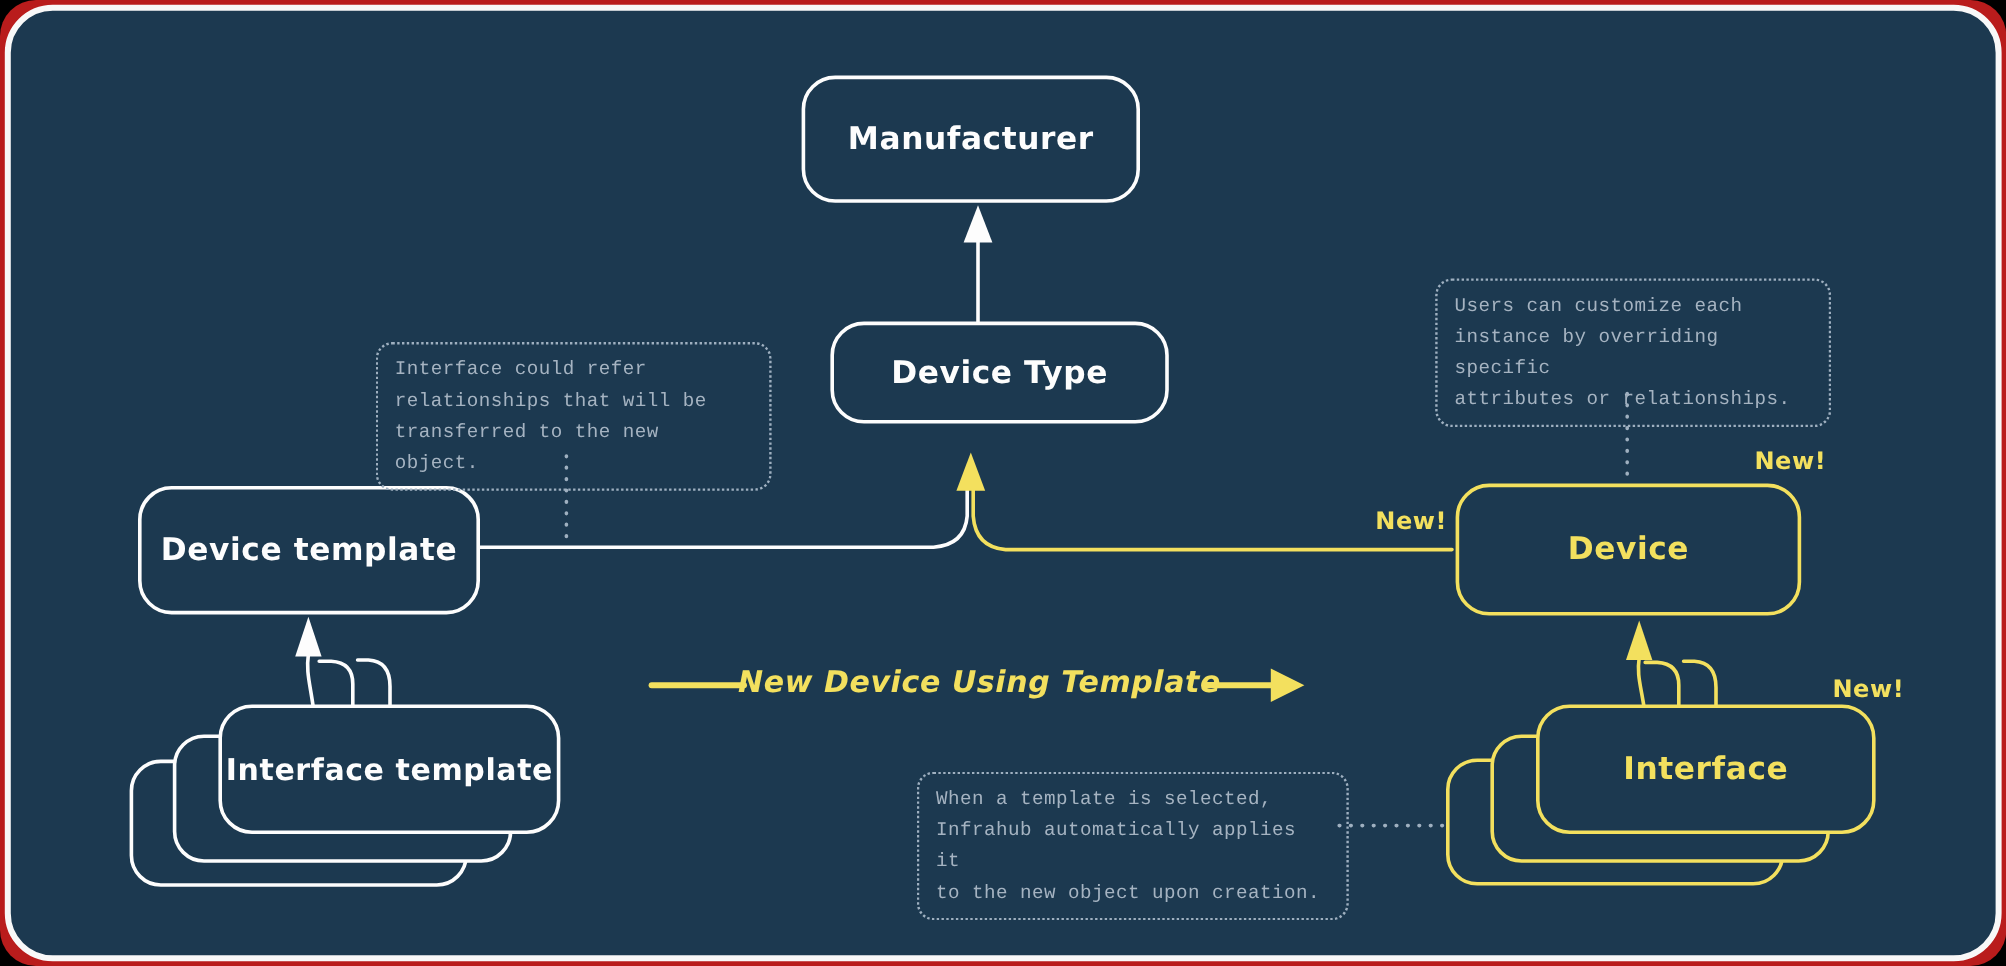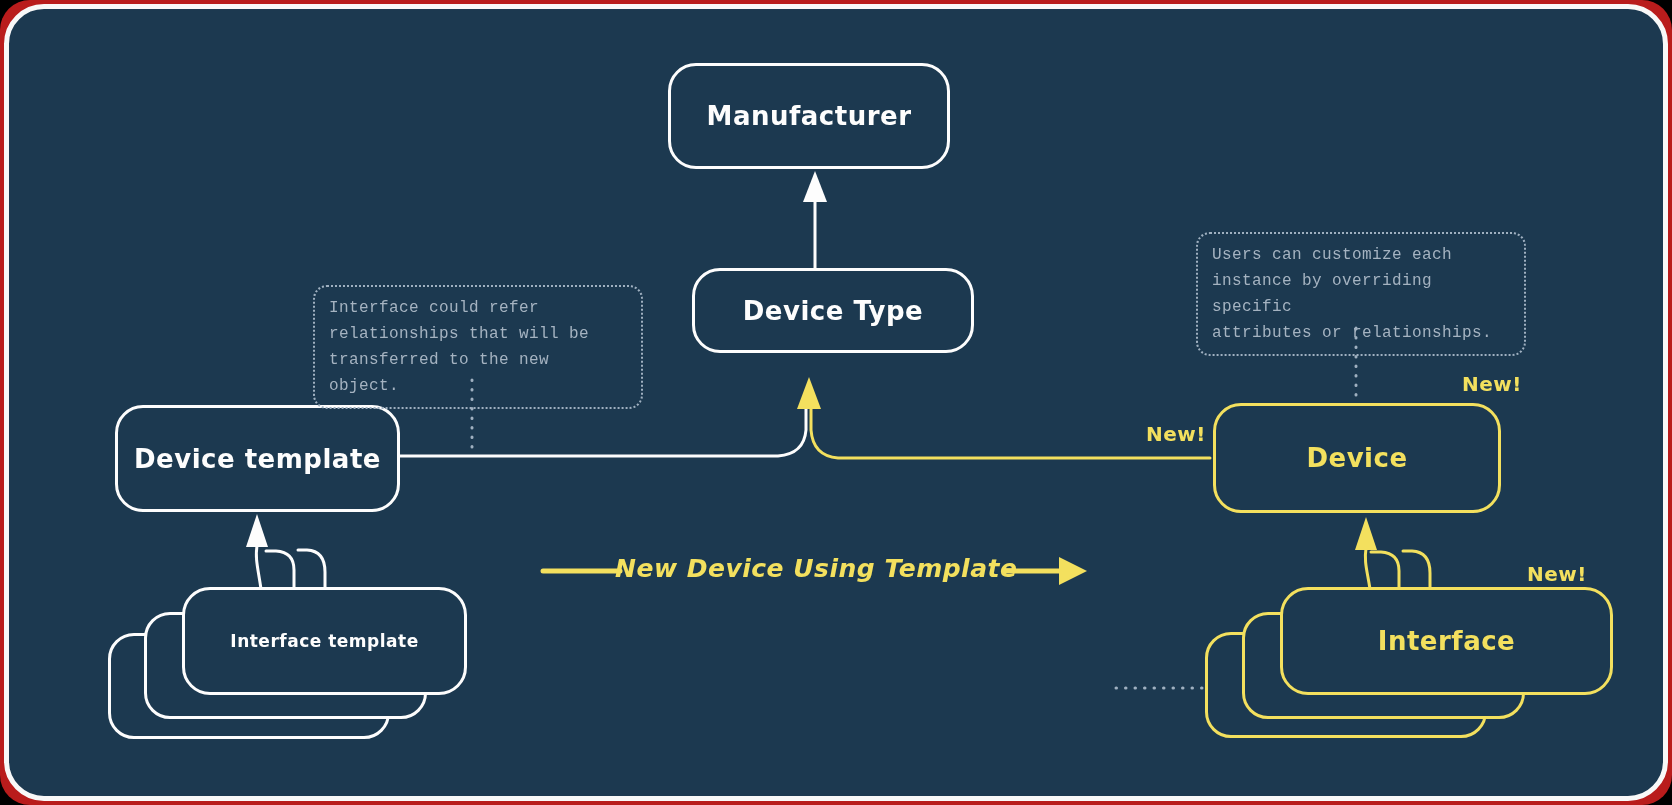--- a/index.html
+++ b/index.html
@@ -89,37 +89,40 @@
   <div class="node" style="left:115px;top:405px;width:285px;height:107px;">
     <span>Device template</span>
   </div>
 
   <div class="node yellow" style="left:1213px;top:403px;width:288px;height:110px;">
     <span>Device</span>
   </div>
 
   <div class="stack-card" style="left:108px;top:633px;width:282px;height:106px;"></div>
   <div class="stack-card" style="left:144px;top:612px;width:283px;height:107px;"></div>
-  <div class="node" style="left:182px;top:587px;width:285px;height:108px;font-size:17px;">
+  <div class="node" style="left:182px;top:587px;width:285px;height:108px;font-size:25px;">
     <span>Interface template</span>
   </div>
 
   <div class="stack-card yellow" style="left:1205px;top:632px;width:282px;height:106px;"></div>
   <div class="stack-card yellow" style="left:1242px;top:612px;width:283px;height:107px;"></div>
-  <div class="node yellow" style="left:1280px;top:587px;width:333px;height:108px;">
+  <div class="node yellow" style="left:1280px;top:587px;width:283px;height:108px;">
     <span>Interface</span>
   </div>
 
   <div class="note" style="left:313px;top:285px;width:330px;">Interface could refer
 relationships that will be
 transferred to the new object.</div>
 
   <div class="note" style="left:1196px;top:232px;width:330px;">Users can customize each
 instance by overriding specific
 attributes or relationships.</div>
 
+  <div class="note" style="left:764px;top:643px;width:360px;">When a template is selected,
+Infrahub automatically applies it
+to the new object upon creation.</div>
 
   <div class="flow-label">New Device Using Template</div>
 
   <div class="new-badge" style="left:1146px;top:422px;">New!</div>
   <div class="new-badge" style="left:1462px;top:372px;">New!</div>
   <div class="new-badge" style="left:1527px;top:562px;">New!</div>
 </div>
 
 </body></html>

